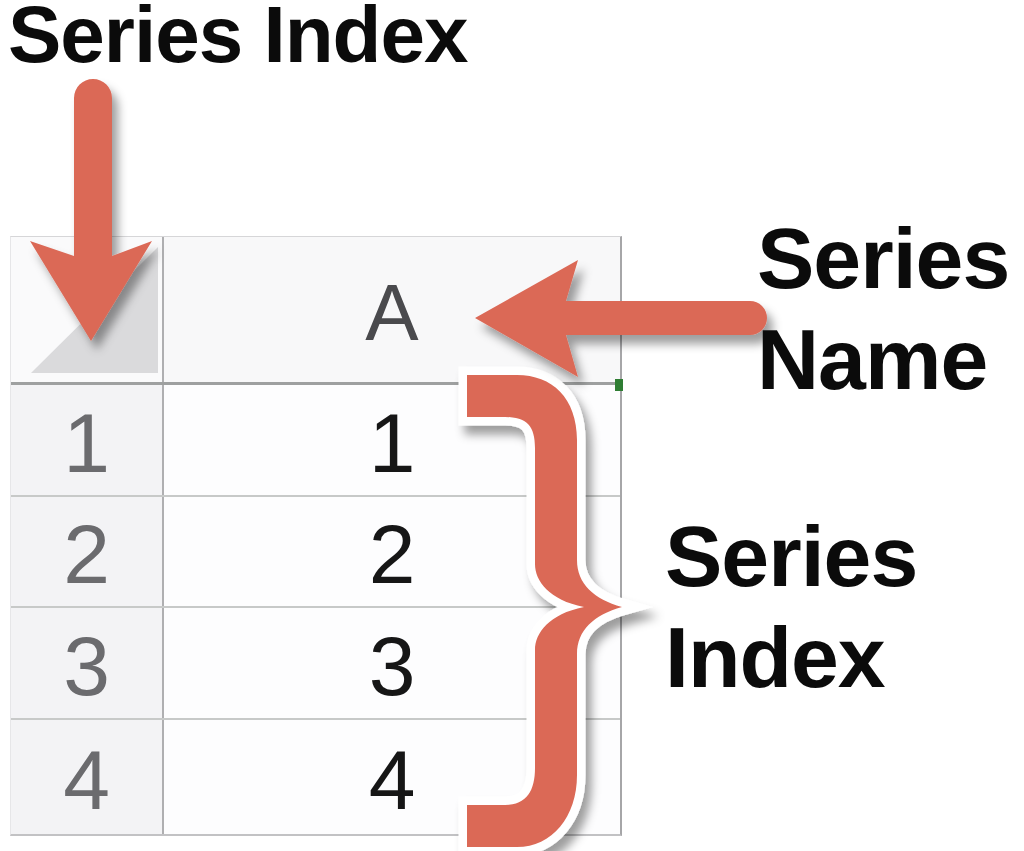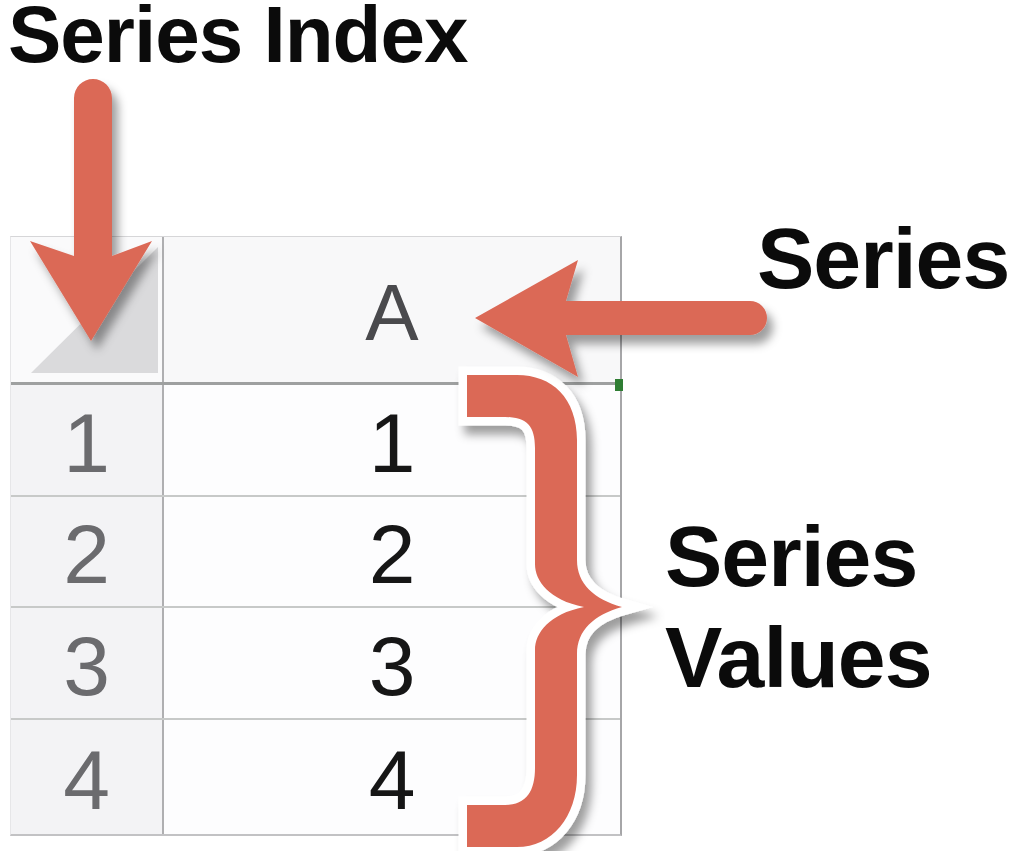--- a/index.html
+++ b/index.html
@@ -151,20 +151,21 @@
 
     <g filter="url(#sh)">
       <path d="M475,318 L578,260 L566,301 L750,301 A17,17 0 0 1 750,335 L566,335 L578,377 Z" fill="#DB6957"></path>
     </g>
   </svg>
 
   <div class="anno lbl-index">Series Index</div>
 
   <div class="anno lbl-name">
     <span>Series</span>
+    <span>Name</span>
   </div>
 
   <div class="anno lbl-values">
     <span>Series</span>
-    <span>Values</span>
+    <span>Index</span>
   </div>
 
 </div>
 
 </body></html>

